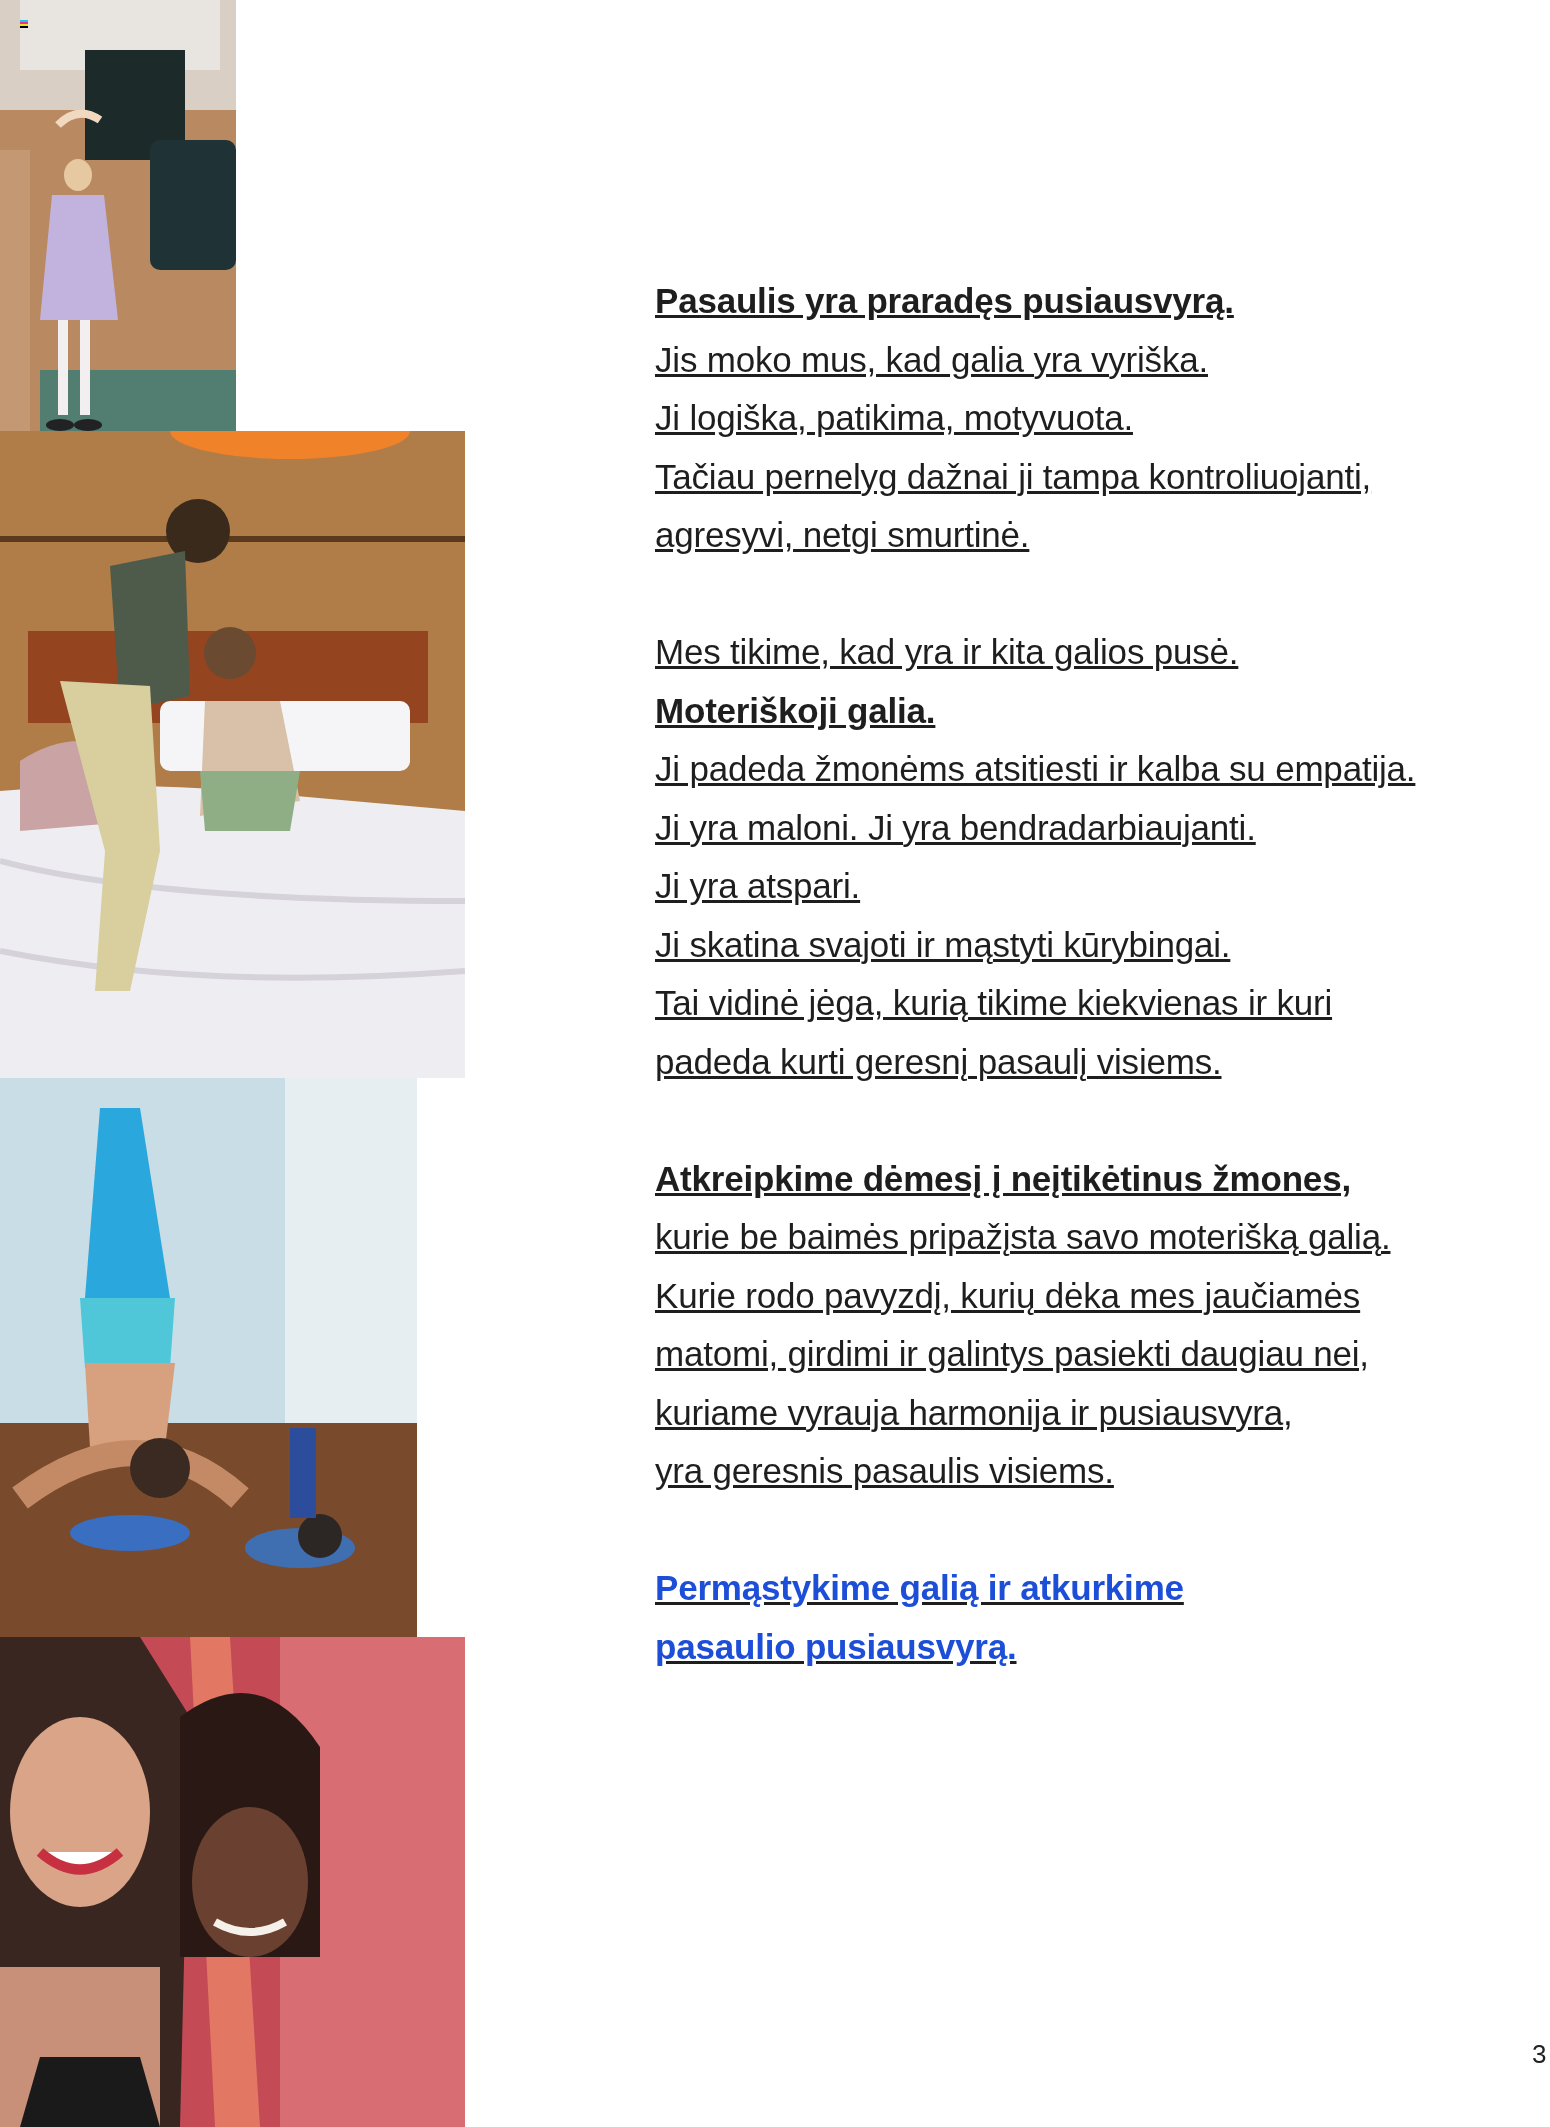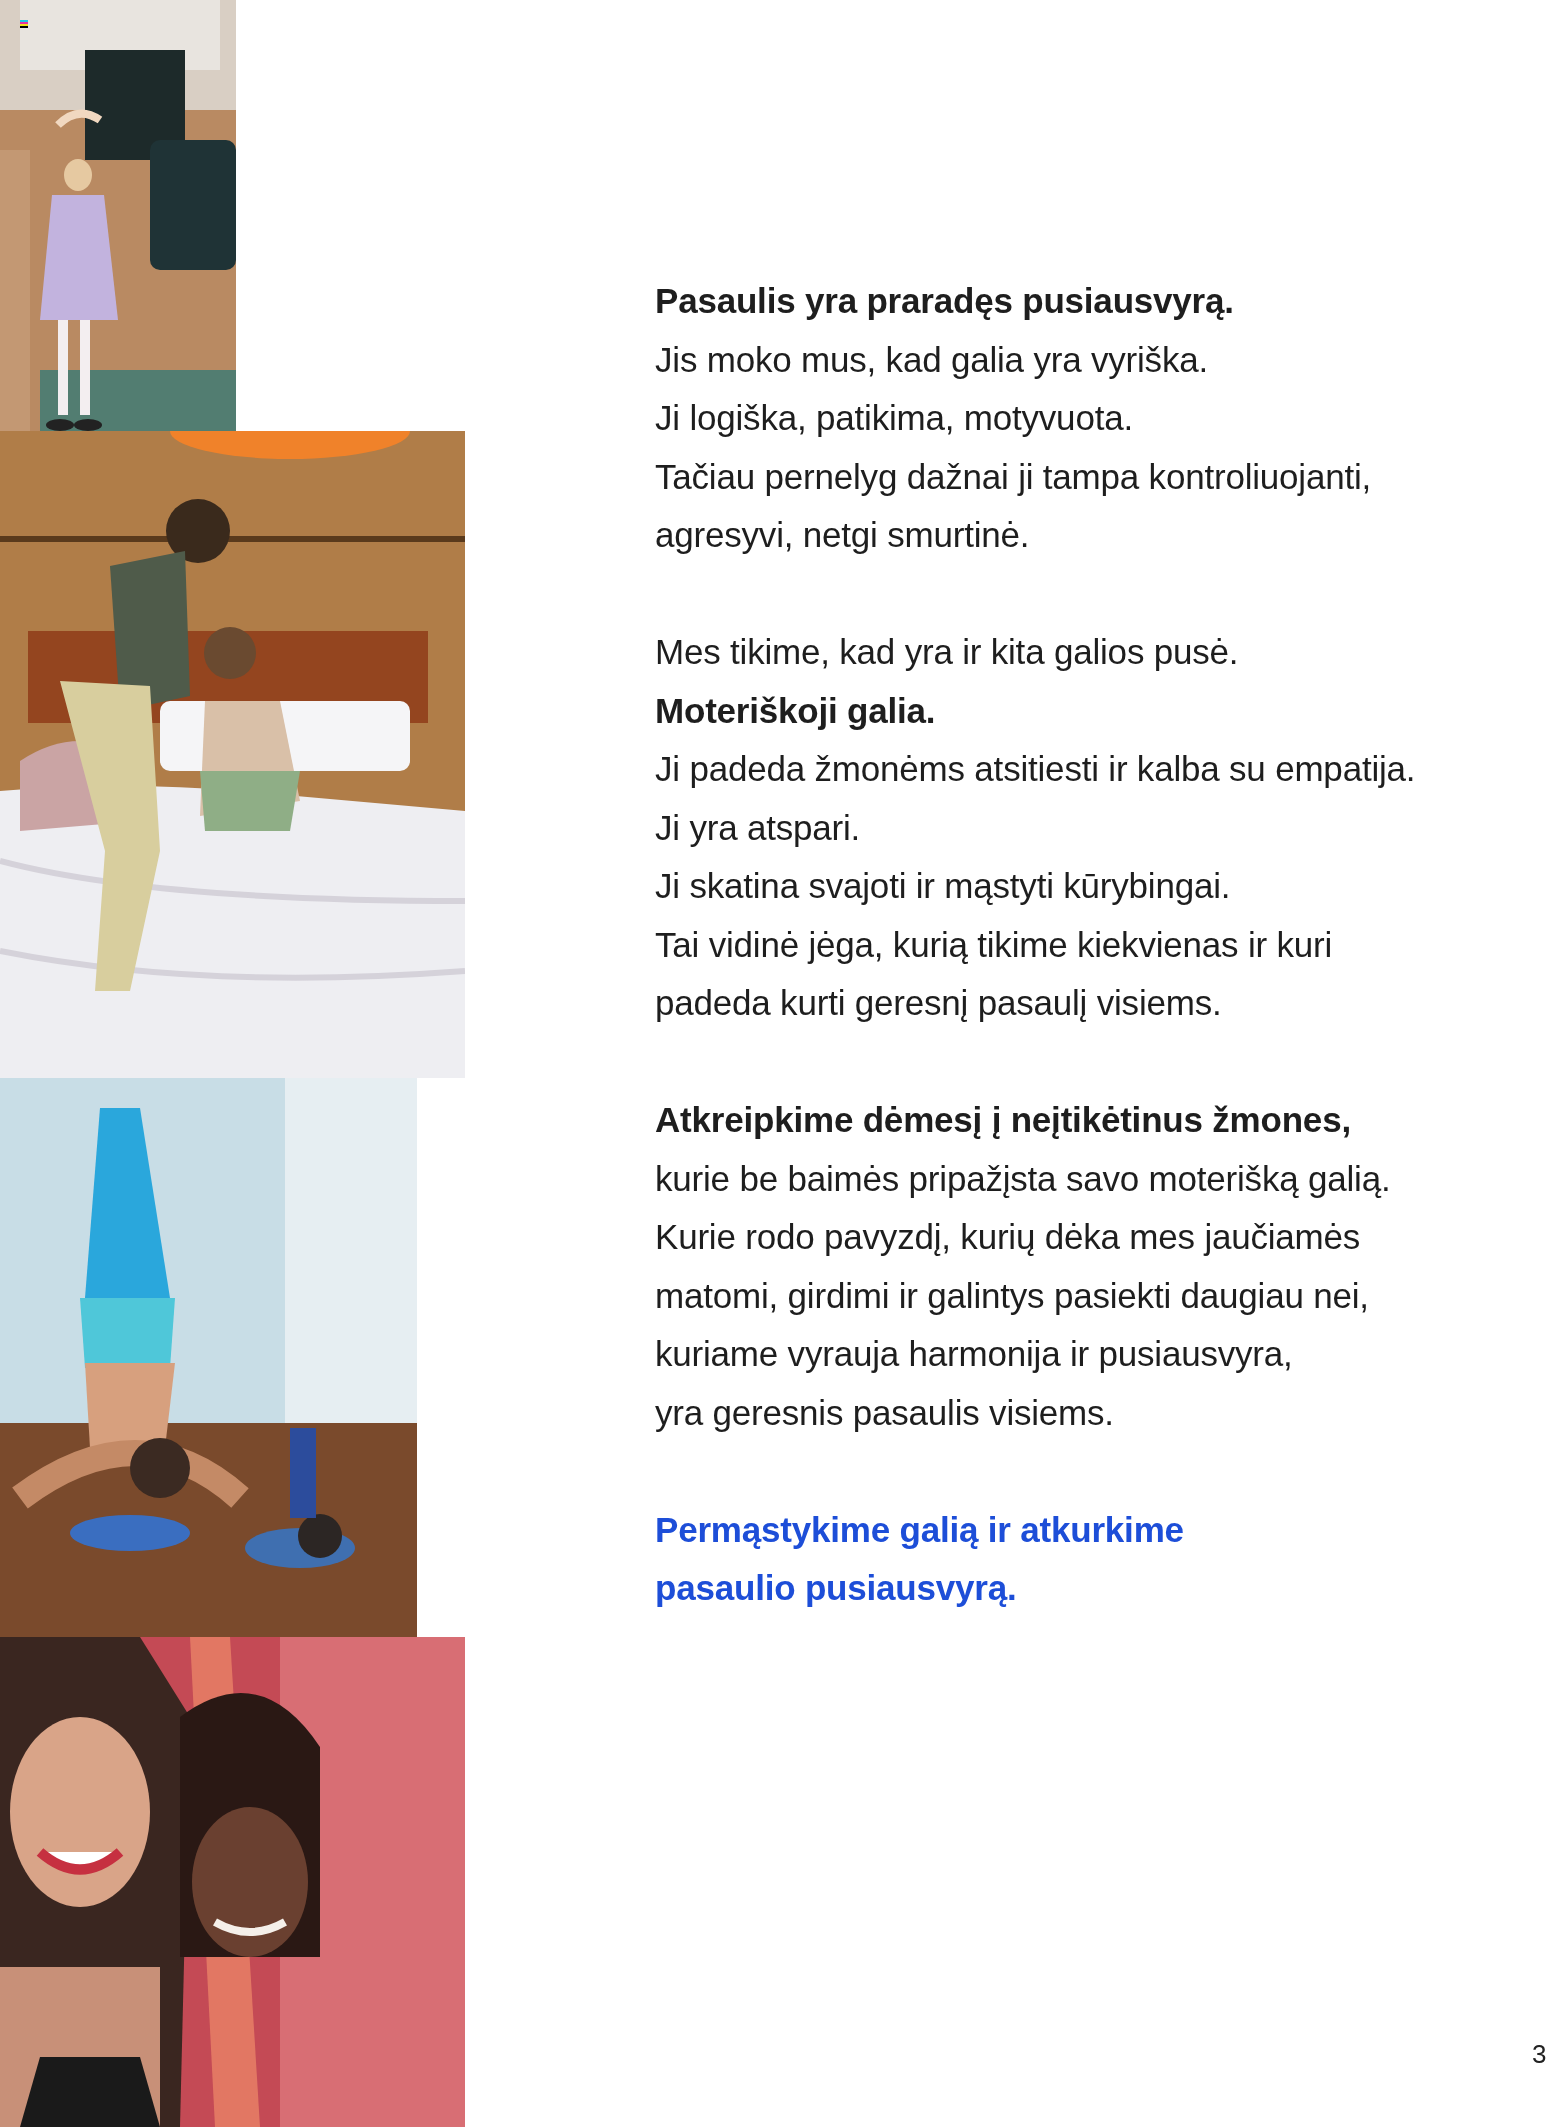--- a/index.html
+++ b/index.html
@@ -6,21 +6,21 @@
     body {
       width: 1550px; height: 2127px; position: relative; overflow: hidden;
       background: #ffffff; font-family: "Liberation Sans", "DejaVu Sans", sans-serif;
     }
     .photo { position: absolute; overflow: hidden; }
     .photo svg { display: block; width: 100%; height: 100%; }
     .reg-mark { position: absolute; left: 20px; top: 20px; width: 8px; height: 8px; }
     .reg-mark span { display: block; height: 2px; }
     .text-col {
       position: absolute; left: 655px; top: 272px; width: 880px;
-      color: #1e1e1e; font-size: 35px; line-height: 58.5px; letter-spacing: -0.2px;
+      color: #1e1e1e; font-size: 35px; line-height: 58.5px; letter-spacing: -0.2px; text-decoration: underline;
     }
     .text-col p { margin: 0; }
     .stanza { margin-bottom: 58.5px; }
     .line { white-space: nowrap; }
     .bold { font-weight: bold; }
     .accent { color: #1d4ed8; font-weight: bold; }
     .page-num { position: absolute; left: 1532px; top: 2039px; font-size: 26px; color: #222; }
   </style>
 </head>
 <body>
@@ -110,20 +110,21 @@
     <p class="line bold">Pasaulis yra praradęs pusiausvyrą.</p>
     <p class="line">Jis moko mus, kad galia yra vyriška.</p>
     <p class="line">Ji logiška, patikima, motyvuota.</p>
     <p class="line">Tačiau pernelyg dažnai ji tampa kontroliuojanti,</p>
     <p class="line">agresyvi, netgi smurtinė.</p>
   </div>
   <div class="stanza">
     <p class="line">Mes tikime, kad yra ir kita galios pusė.</p>
     <p class="line bold">Moteriškoji galia.</p>
     <p class="line">Ji padeda žmonėms atsitiesti ir kalba su empatija.</p>
+    <p class="line">Ji yra maloni. Ji yra bendradarbiaujanti.</p>
     <p class="line">Ji yra atspari.</p>
     <p class="line">Ji skatina svajoti ir mąstyti kūrybingai.</p>
     <p class="line">Tai vidinė jėga, kurią tikime kiekvienas ir kuri</p>
     <p class="line">padeda kurti geresnį pasaulį visiems.</p>
   </div>
   <div class="stanza">
     <p class="line bold">Atkreipkime dėmesį į neįtikėtinus žmones,</p>
     <p class="line">kurie be baimės pripažįsta savo moterišką galią.</p>
     <p class="line">Kurie rodo pavyzdį, kurių dėka mes jaučiamės</p>
     <p class="line">matomi, girdimi ir galintys pasiekti daugiau nei,</p>

